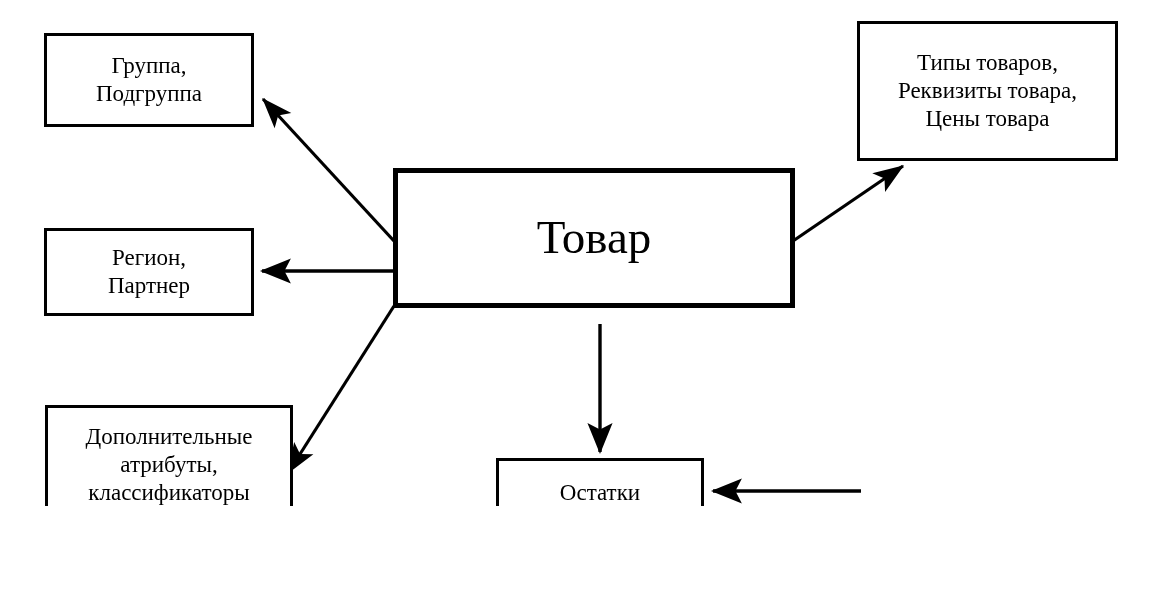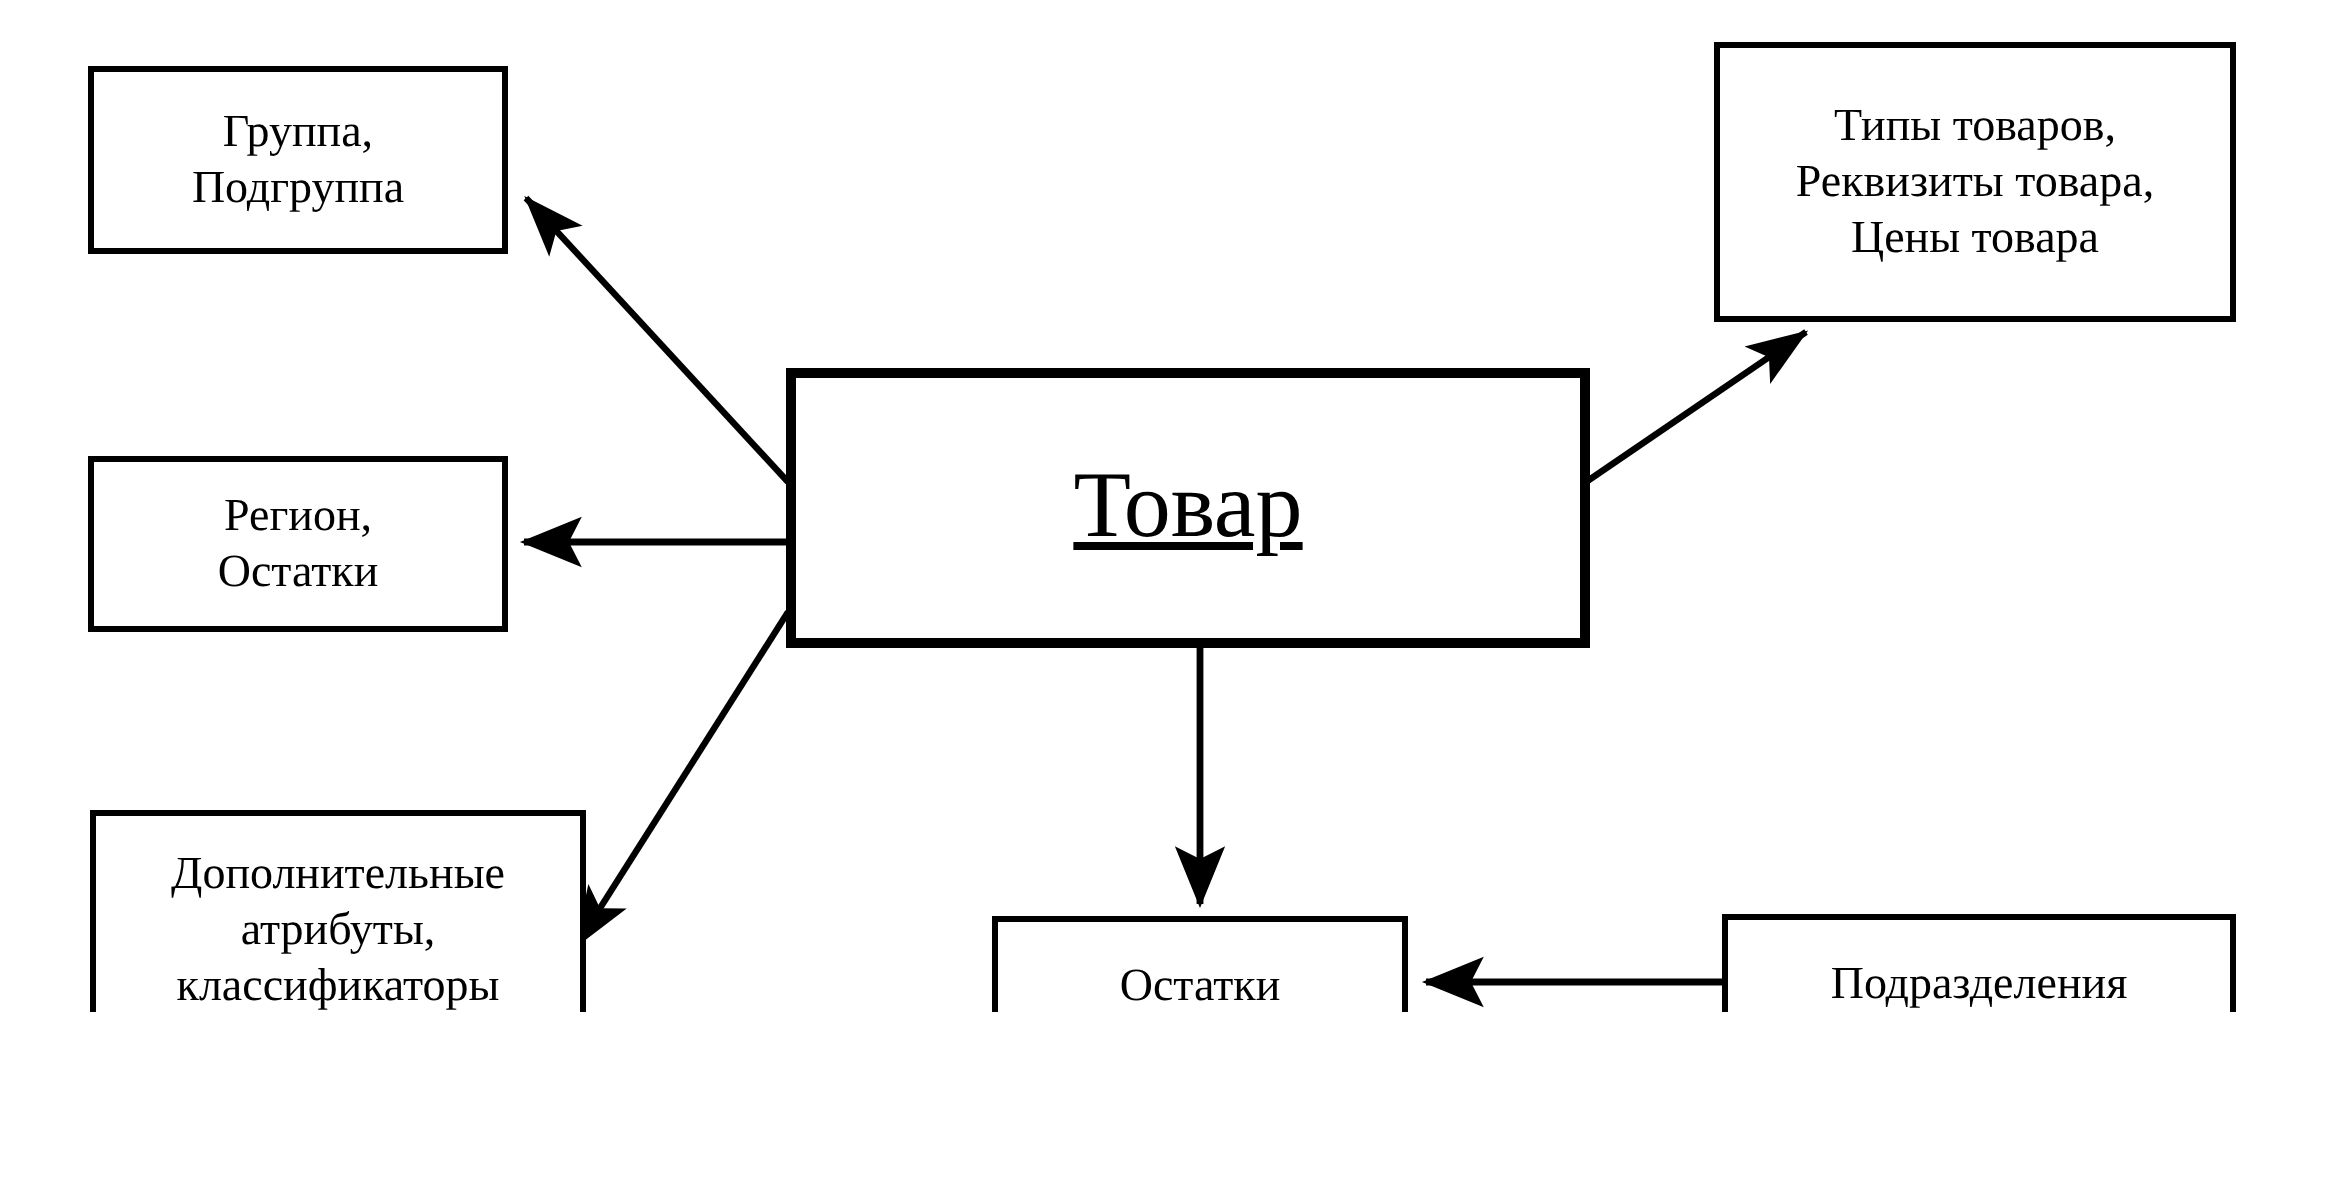--- a/index.html
+++ b/index.html
@@ -41,25 +41,24 @@
   #node-types {
     left: 857px; top: 21px;  width: 261px; height: 140px;
     font-size: 23px;
     text-align: center;
   }
   #node-region {
     left: 44px;  top: 228px; width: 210px; height: 88px;
     font-size: 23px;
   }
   #node-product {
-    left: 393px; top: 184px; width: 402px; height: 140px;
+    left: 393px; top: 168px; width: 402px; height: 140px;
     border-width: 5px;
     font-size: 47px;
     z-index: 6;
-    text-decoration: underline;
   }
   #node-attrs {
     left: 45px;  top: 405px; width: 248px; height: 120px;
     font-size: 23px;
   }
   #node-stock {
     left: 496px; top: 458px; width: 208px; height: 70px;
     font-size: 23px;
   }
   #node-depts {
@@ -108,34 +107,31 @@
   </div>
 
   <div class="node" id="node-types">
     <span class="label">Типы товаров,
 Реквизиты товара,
 Цены товара</span>
   </div>
 
   <div class="node" id="node-region">
     <span class="label">Регион,
-Остатки</span>
+Партнер</span>
   </div>
 
   <div class="node" id="node-product">
     <span class="label">Товар</span>
   </div>
 
   <div class="node" id="node-stock">
     <span class="label">Остатки</span>
   </div>
 
   <div class="node" id="node-attrs">
     <span class="label">Дополнительные
 атрибуты,
 классификаторы</span>
   </div>
 
-  <div class="node" id="node-depts">
-    <span class="label">Подразделения</span>
-  </div>
 
 </div>
 
 </body></html>

